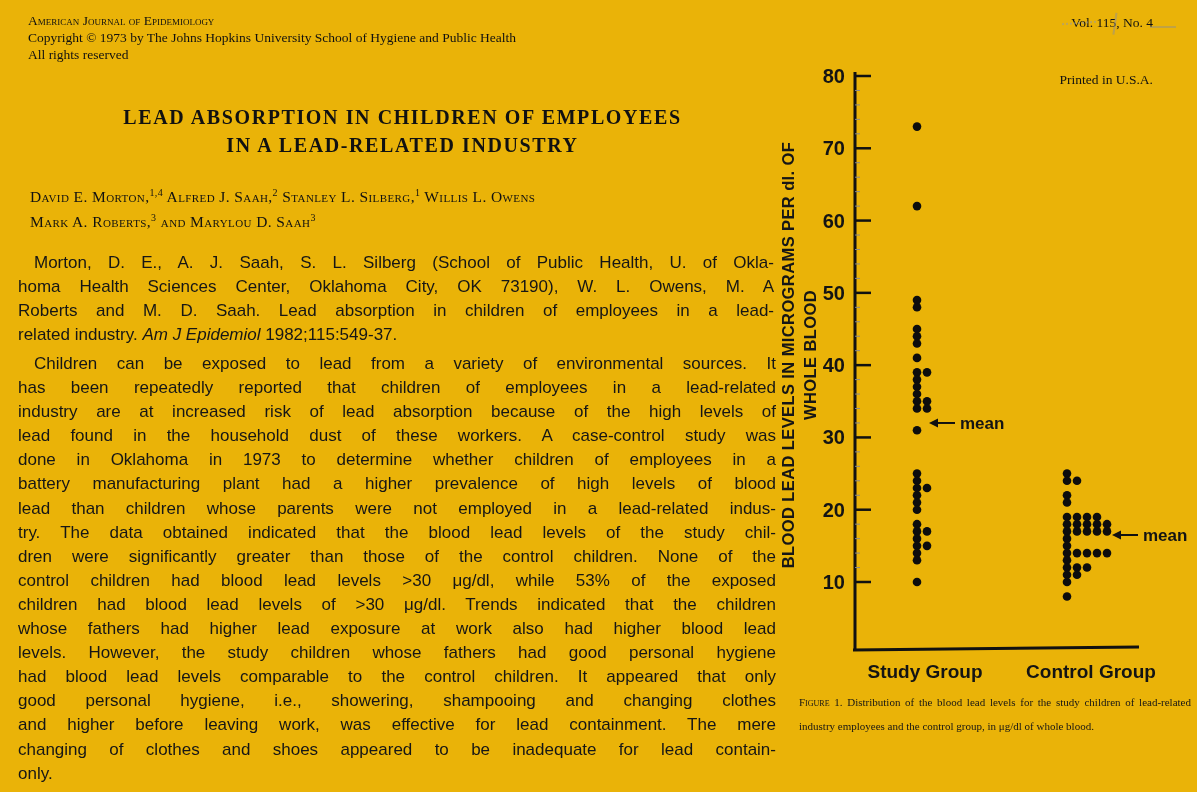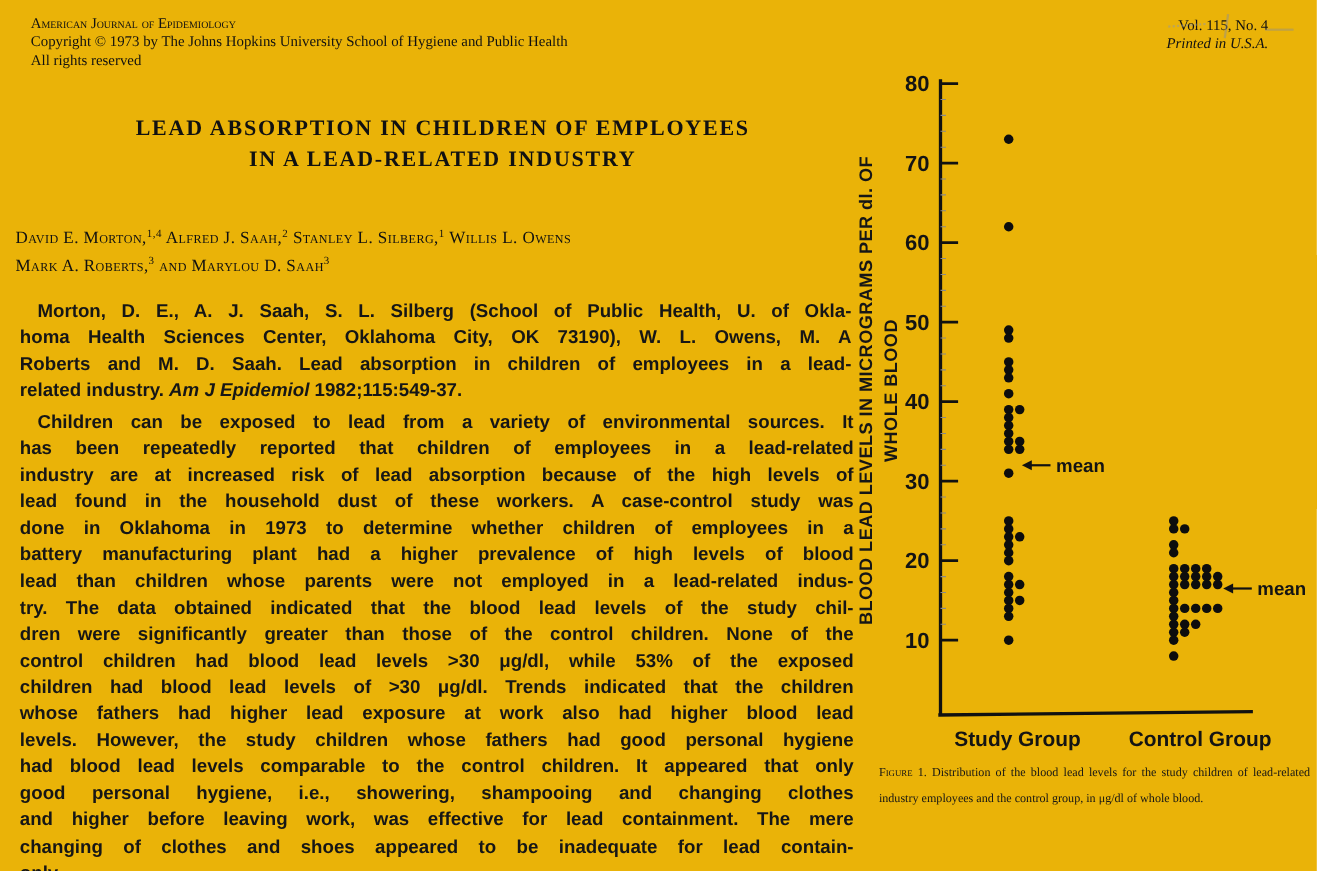--- a/index.html
+++ b/index.html
@@ -2,39 +2,39 @@
 <html><head>
 <meta charset="utf-8">
 <style>
   html,body{margin:0;padding:0;}
   .page{position:relative;width:1197px;height:792px;background:#eab308;color:#111;
         font-family:"Liberation Serif","DejaVu Serif",serif;overflow:hidden;}
 
   
   .hdr-left{position:absolute;left:28px;top:12px;font-size:13.5px;line-height:17px;}
   .sc{font-variant:small-caps;}
-  .ital{font-style:italic;}
+  .ital{margin-top:40px;}
   .hdr-right{position:absolute;right:44px;top:14px;font-size:13.5px;line-height:17px;text-align:right;}
 
   
   .hand1{position:absolute;left:1062px;top:22px;width:34px;border-top:2px dotted #9a9a9a;
          transform:rotate(-4deg);opacity:.55;}
   .hand2{position:absolute;left:1104px;top:12px;width:10px;height:22px;
          border-right:2px solid #8f8f8f;transform:rotate(8deg);opacity:.5;}
   .hand3{position:absolute;left:1150px;top:26px;width:26px;border-top:2px solid #8f8f8f;opacity:.45;}
 
   
   .title{position:absolute;left:30px;top:103px;width:745px;text-align:center;
          font-weight:700;font-size:20px;line-height:28px;letter-spacing:1.6px;}
-  .authors{position:absolute;left:14px;top:182px;width:745px;text-align:center;
-           font-size:15.5px;line-height:21px;font-variant:small-caps;letter-spacing:.4px;margin-top:20px;}
+  .authors{position:absolute;left:30px;top:182px;width:745px;text-align:center;
+           font-size:15.5px;line-height:21px;font-variant:small-caps;letter-spacing:.4px;}
   .authors sup{font-size:10px;font-variant:normal;}
 
   
-  .boldsans{font-family:"Liberation Sans","DejaVu Sans",sans-serif;font-weight:700;color:#161616;margin-top:20px;}
+  .boldsans{font-family:"Liberation Sans","DejaVu Sans",sans-serif;font-weight:400;color:#161616;}
   .citation{position:absolute;left:18px;top:251px;width:756px;font-size:17px;line-height:24px;}
   .abstract{position:absolute;left:18px;top:352px;width:758px;font-size:17px;line-height:24.1px;}
   .tline{text-align:left;}
   .jline{text-align:justify;text-align-last:justify;}
   .indent1{text-indent:16px;}
   .citation i,.abstract i{font-style:italic;}
 
   
   .fig-plot{position:absolute;left:767px;top:58px;width:430px;height:650px;}
   .y-title-wrap{position:absolute;left:770px;top:62px;width:58px;height:586px;}

